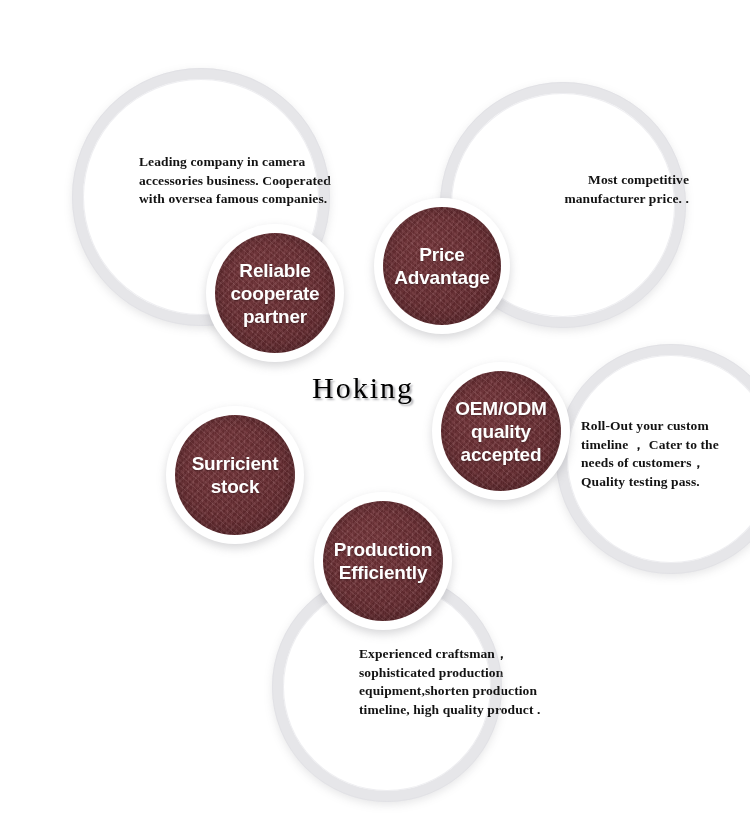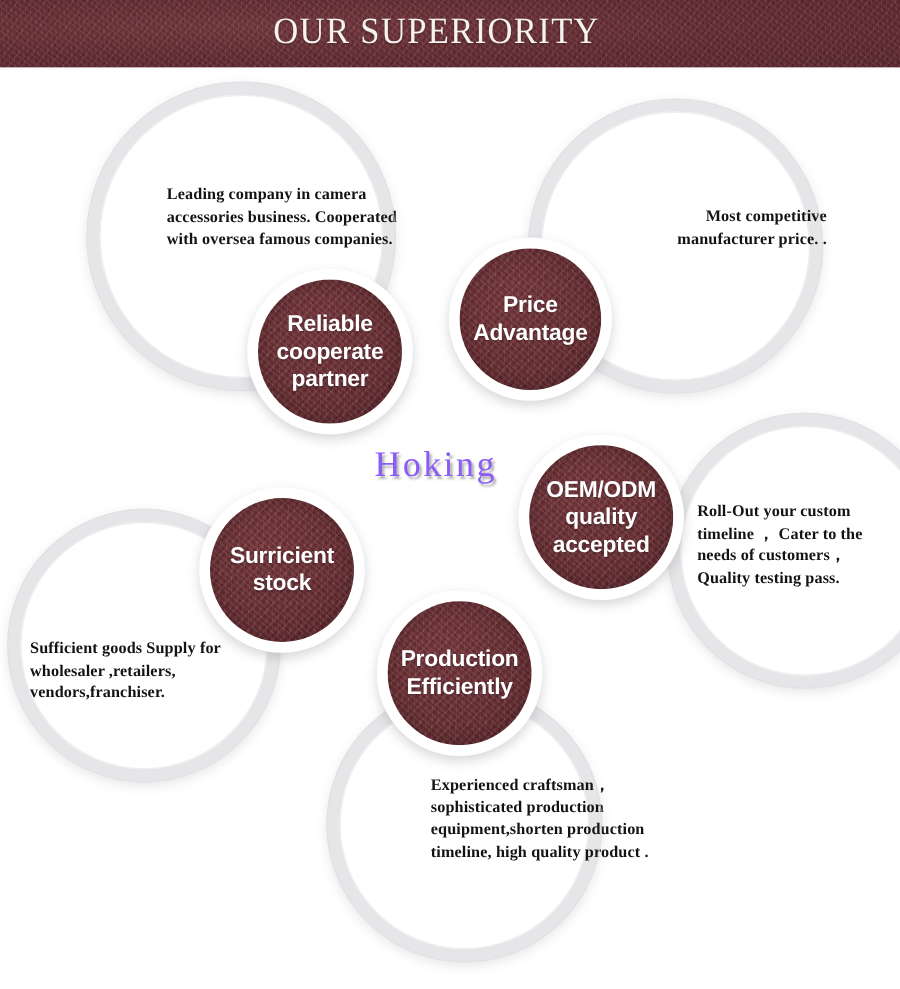--- a/index.html
+++ b/index.html
@@ -118,56 +118,50 @@
     letter-spacing: -0.2px;
     text-shadow: 0 1px 2px rgba(0,0,0,0.3);
     padding: 0 4px;
   }
 
   
   .brand {
     position: absolute;
     left: 312px;
     top: 371px;
-    color: #8b5cf6;
+    color: #000000;
     font-family: "Liberation Serif", serif;
     font-size: 30px;
     letter-spacing: 2px;
     line-height: 34px;
     text-shadow: 2px 2px 2px rgba(150,150,155,0.75);
   }
 </style>
 </head>
 <body>
 
 <div class="page">
 
-  <div class="banner">
-    <div class="banner-title">OUR SUPERIORITY</div>
-  </div>
 
   <div class="ring" style="left:72px; top:68px; width:258px; height:258px;">
     <div class="ring-text" style="left:28px; top:74px; width:200px;margin-left:28px;">Leading company in camera accessories business. Cooperated with oversea famous companies.</div>
   </div>
 
   <div class="ring" style="left:440px; top:82px; width:246px; height:246px;text-align:right;">
     <div class="ring-text" style="left:58px; top:78px; width:180px;">Most competitive manufacturer price. .</div>
   </div>
 
   <div class="ring" style="left:556px; top:344px; width:230px; height:230px;">
     <div class="ring-text" style="left:14px; top:62px; width:168px;">Roll-Out your custom timeline ，  Cater to the needs of customers，Quality testing pass.</div>
   </div>
 
   <div class="ring" style="left:272px; top:572px; width:230px; height:230px;">
     <div class="ring-text" style="left:36px; top:62px; width:196px;margin-left:40px;">Experienced craftsman，sophisticated production equipment,shorten production timeline, high quality product .</div>
   </div>
 
-  <div class="ring" style="left:6px; top:424px; width:228px; height:228px;">
-    <div class="ring-text" style="left:8px; top:96px; width:186px;">Sufficient goods Supply for wholesaler ,retailers, vendors,franchiser.</div>
-  </div>
 
   <div class="badge" style="left:374px; top:198px; width:136px; height:136px;">
     <div class="badge-inner">
       <span class="badge-label">Price Advantage</span>
     </div>
   </div>
 
   <div class="badge" style="left:206px; top:224px; width:138px; height:138px;">
     <div class="badge-inner">
       <span class="badge-label">Reliable cooperate partner</span>

